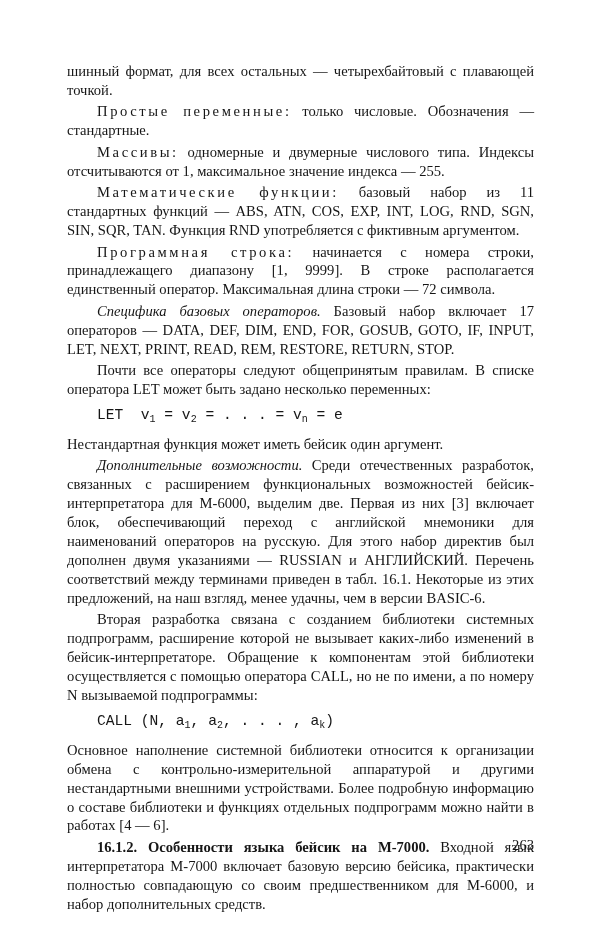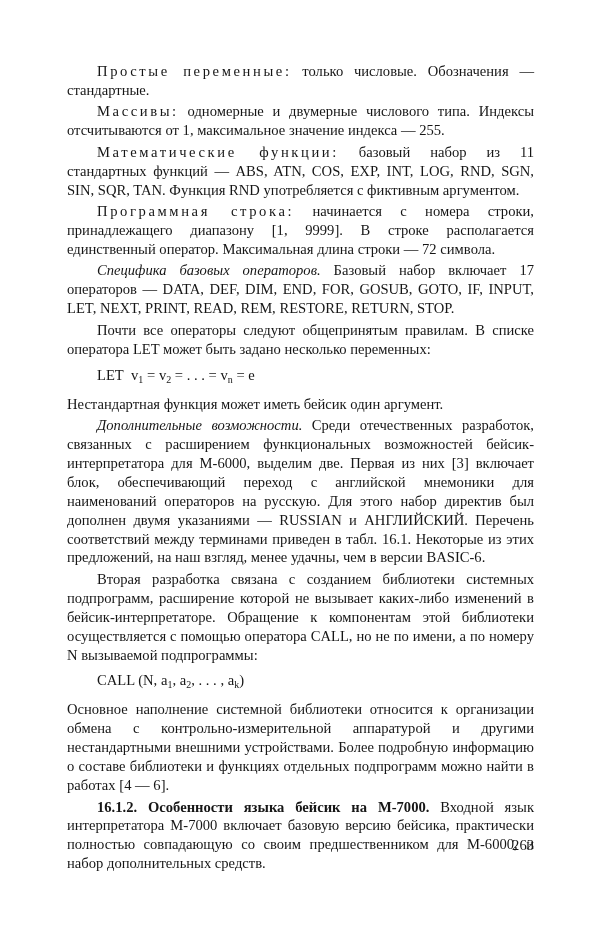--- a/index.html
+++ b/index.html
@@ -42,20 +42,21 @@
       font-style: italic;
     }
     .bold {
       font-weight: bold;
     }
     .formula {
       margin: 6px 0 10px 30px;
       text-align: left;
       font-size: 14.6px;
       line-height: 20px;
+      font-family: Liberation Mono, monospace;
     }
     .formula sub {
       font-size: 10px;
       vertical-align: -3px;
       line-height: 0;
     }
     .page-number {
       position: absolute;
       left: 504px;
       top: 836px;
@@ -63,20 +64,21 @@
       text-align: right;
       font-size: 14.6px;
       line-height: 18px;
     }
   </style>
 </head>
 <body>
 
 <div class="page">
 
+  <p class="p">шинный формат, для всех остальных — четырехбайтовый с плавающей точкой.</p>
 
   <p class="p indent"><span class="spaced">Простые переменные:</span><span> только числовые. Обозначения — стандартные.</span></p>
 
   <p class="p indent"><span class="spaced">Массивы:</span><span> одномерные и двумерные числового типа. Индексы отсчитываются от 1, максимальное значение индекса — 255.</span></p>
 
   <p class="p indent"><span class="spaced">Математические функции:</span><span> базовый набор из 11 стандартных функций — ABS, ATN, COS, EXP, INT, LOG, RND, SGN, SIN, SQR, TAN. Функция RND употребляется с фиктивным аргументом.</span></p>
 
   <p class="p indent"><span class="spaced">Программная строка:</span><span> начинается с номера строки, принадлежащего диапазону [1, 9999]. В строке располагается единственный оператор. Максимальная длина строки — 72 символа.</span></p>
 
   <p class="p indent"><span class="ital">Специфика базовых операторов.</span><span> Базовый набор включает 17 операторов — DATA, DEF, DIM, END, FOR, GOSUB, GOTO, IF, INPUT, LET, NEXT, PRINT, READ, REM, RESTORE, RETURN, STOP.</span></p>

